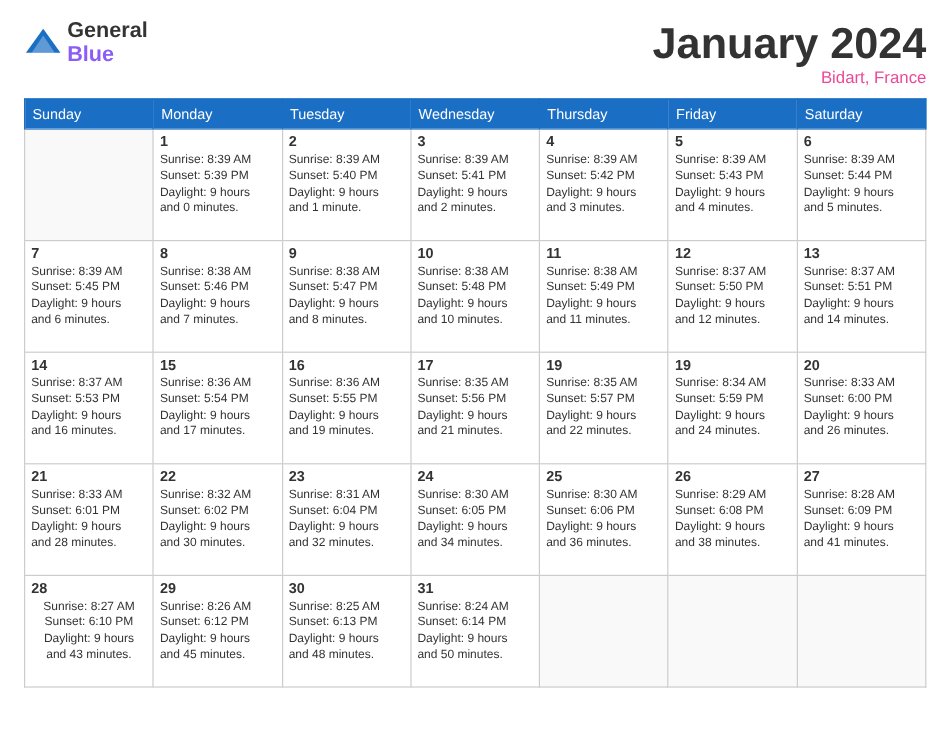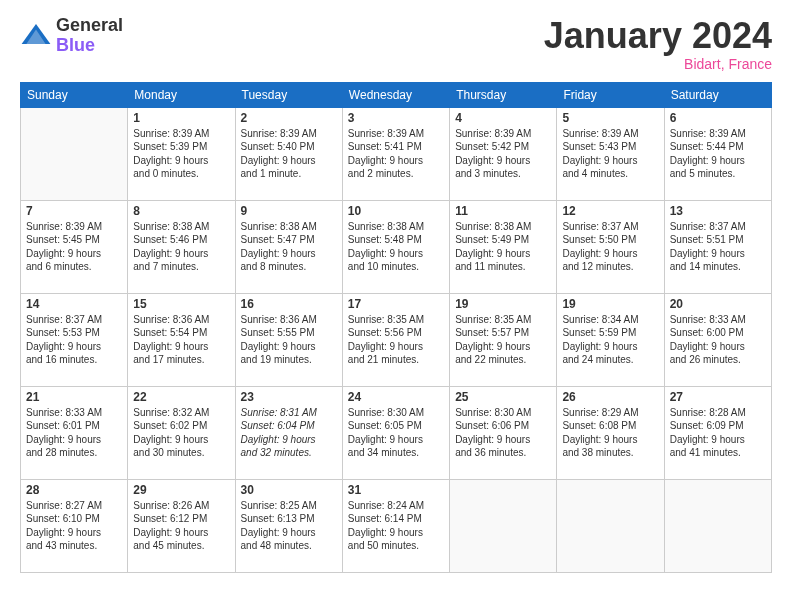--- a/index.html
+++ b/index.html
@@ -290,21 +290,21 @@
           </td>
           <td>
             <span class="day-num">22</span>
             <div class="day-info" style="white-space: pre-line;">Sunrise: 8:32 AM
 Sunset: 6:02 PM
 Daylight: 9 hours
 and 30 minutes.</div>
           </td>
           <td>
             <span class="day-num">23</span>
-            <div class="day-info" style="white-space: pre-line; font-style: italic;">Sunrise: 8:31 AM
+            <div class="day-info" style="white-space: pre-line;">Sunrise: 8:31 AM
 Sunset: 6:04 PM
 Daylight: 9 hours
 and 32 minutes.</div>
           </td>
           <td>
             <span class="day-num">24</span>
             <div class="day-info" style="white-space: pre-line;">Sunrise: 8:30 AM
 Sunset: 6:05 PM
 Daylight: 9 hours
 and 34 minutes.</div>
@@ -327,21 +327,21 @@
             <span class="day-num">27</span>
             <div class="day-info" style="white-space: pre-line;">Sunrise: 8:28 AM
 Sunset: 6:09 PM
 Daylight: 9 hours
 and 41 minutes.</div>
           </td>
         </tr>
         <tr>
           <td>
             <span class="day-num">28</span>
-            <div class="day-info" style="white-space: pre-line;">Sunrise: 8:27 AM
+            <div class="day-info" style="white-space: pre-line; text-align: center;">Sunrise: 8:27 AM
 Sunset: 6:10 PM
 Daylight: 9 hours
 and 43 minutes.</div>
           </td>
           <td>
             <span class="day-num">29</span>
             <div class="day-info" style="white-space: pre-line;">Sunrise: 8:26 AM
 Sunset: 6:12 PM
 Daylight: 9 hours
 and 45 minutes.</div>

